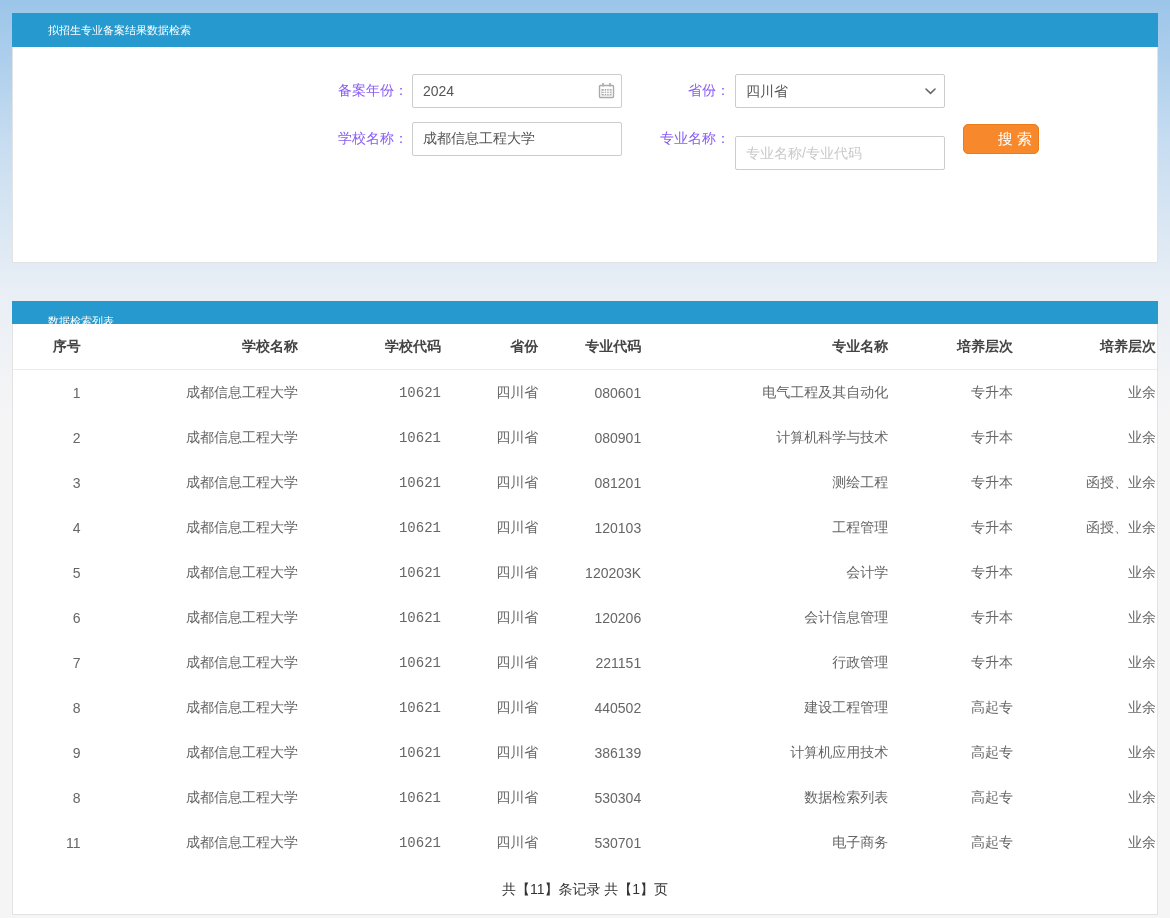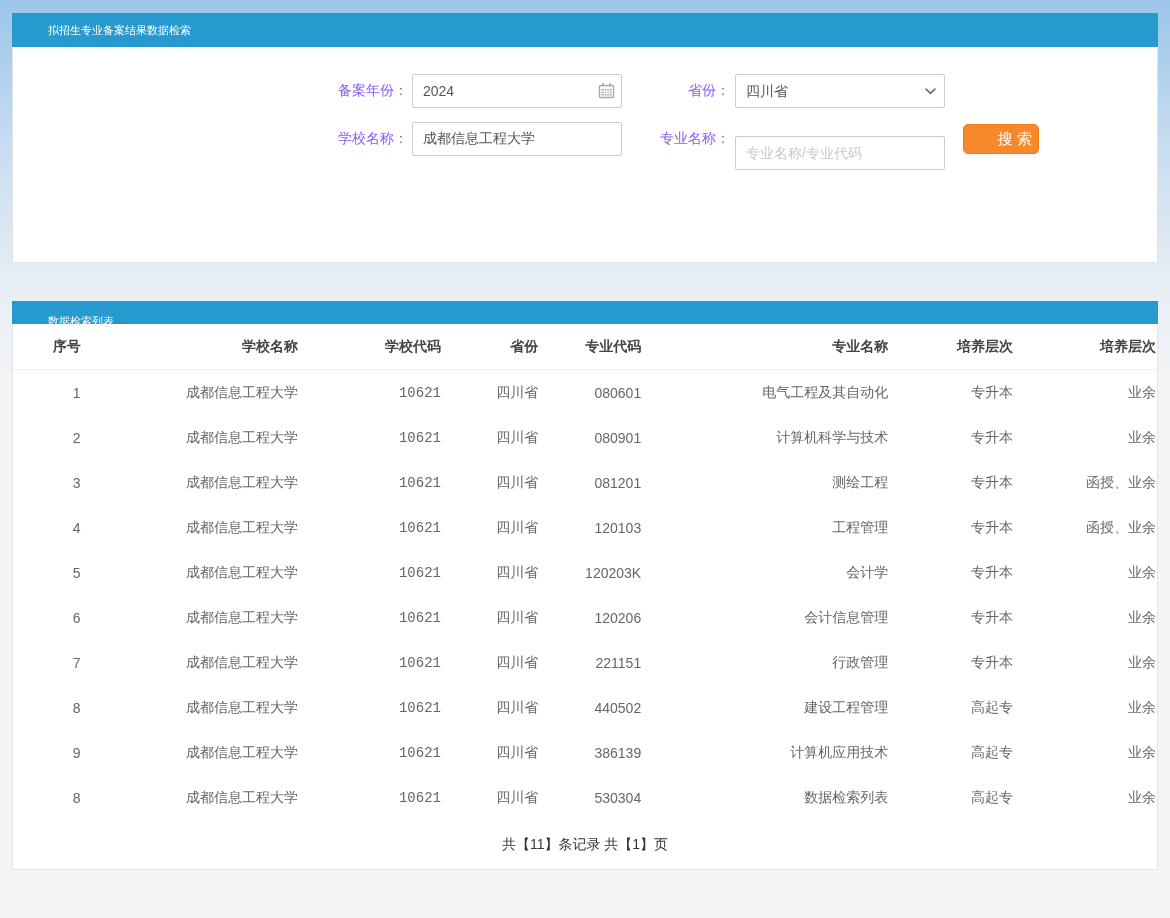--- a/index.html
+++ b/index.html
@@ -231,19 +231,29 @@
             <tr>
               <td class="al-c">8</td>
               <td class="al-l">成都信息工程大学</td>
               <td class="al-l">10621</td>
               <td class="al-l">四川省</td>
               <td class="al-c">530304</td>
               <td class="al-l">数据检索列表</td>
               <td class="al-c">高起专</td>
               <td class="al-c">业余</td>
             </tr>
+            <tr>
+              <td class="al-c">11</td>
+              <td class="al-l">成都信息工程大学</td>
+              <td class="al-l">10621</td>
+              <td class="al-l">四川省</td>
+              <td class="al-c">530701</td>
+              <td class="al-l">电子商务</td>
+              <td class="al-c">高起专</td>
+              <td class="al-c">业余</td>
+            </tr>
           </tbody>
       </table>
       <div class="pager">共【11】条记录 共【1】页</div>
     </div>
   </section>
 
 </div>
 
 </body></html>

